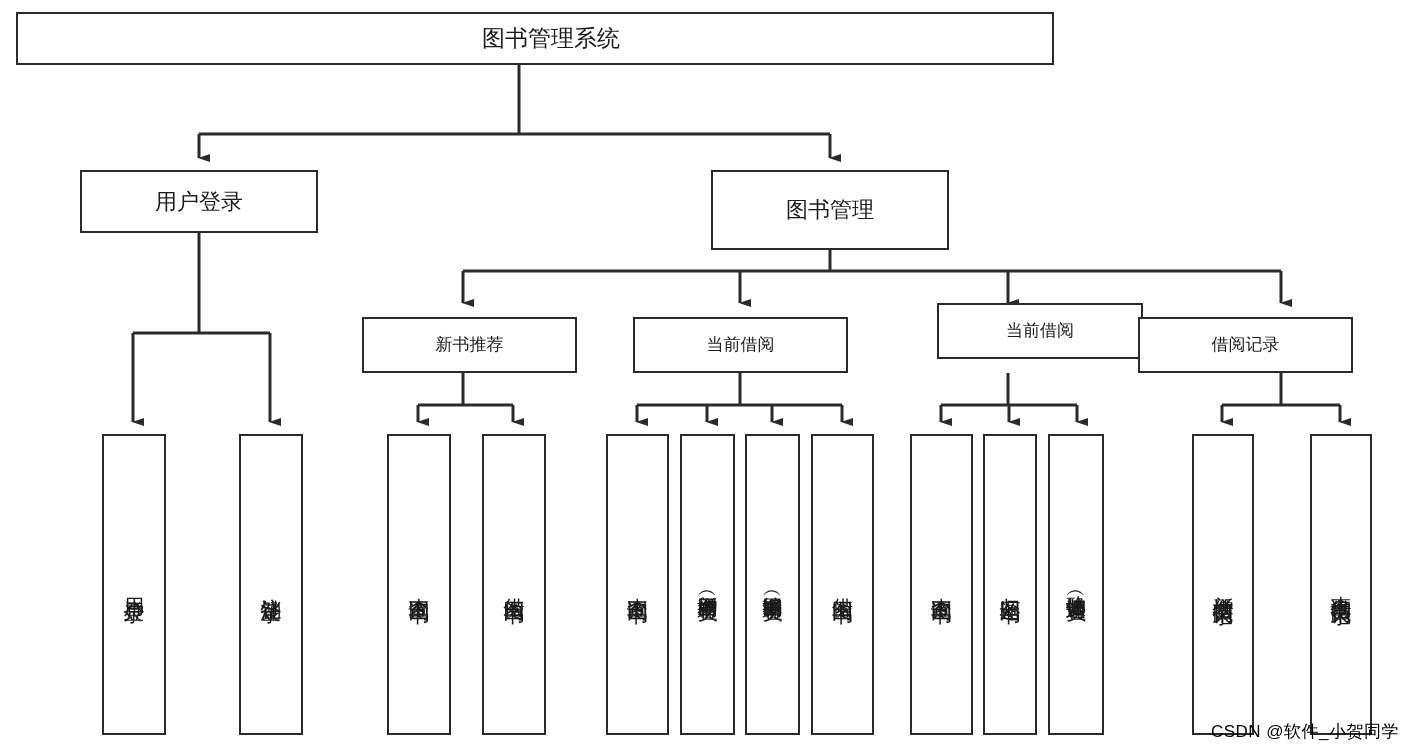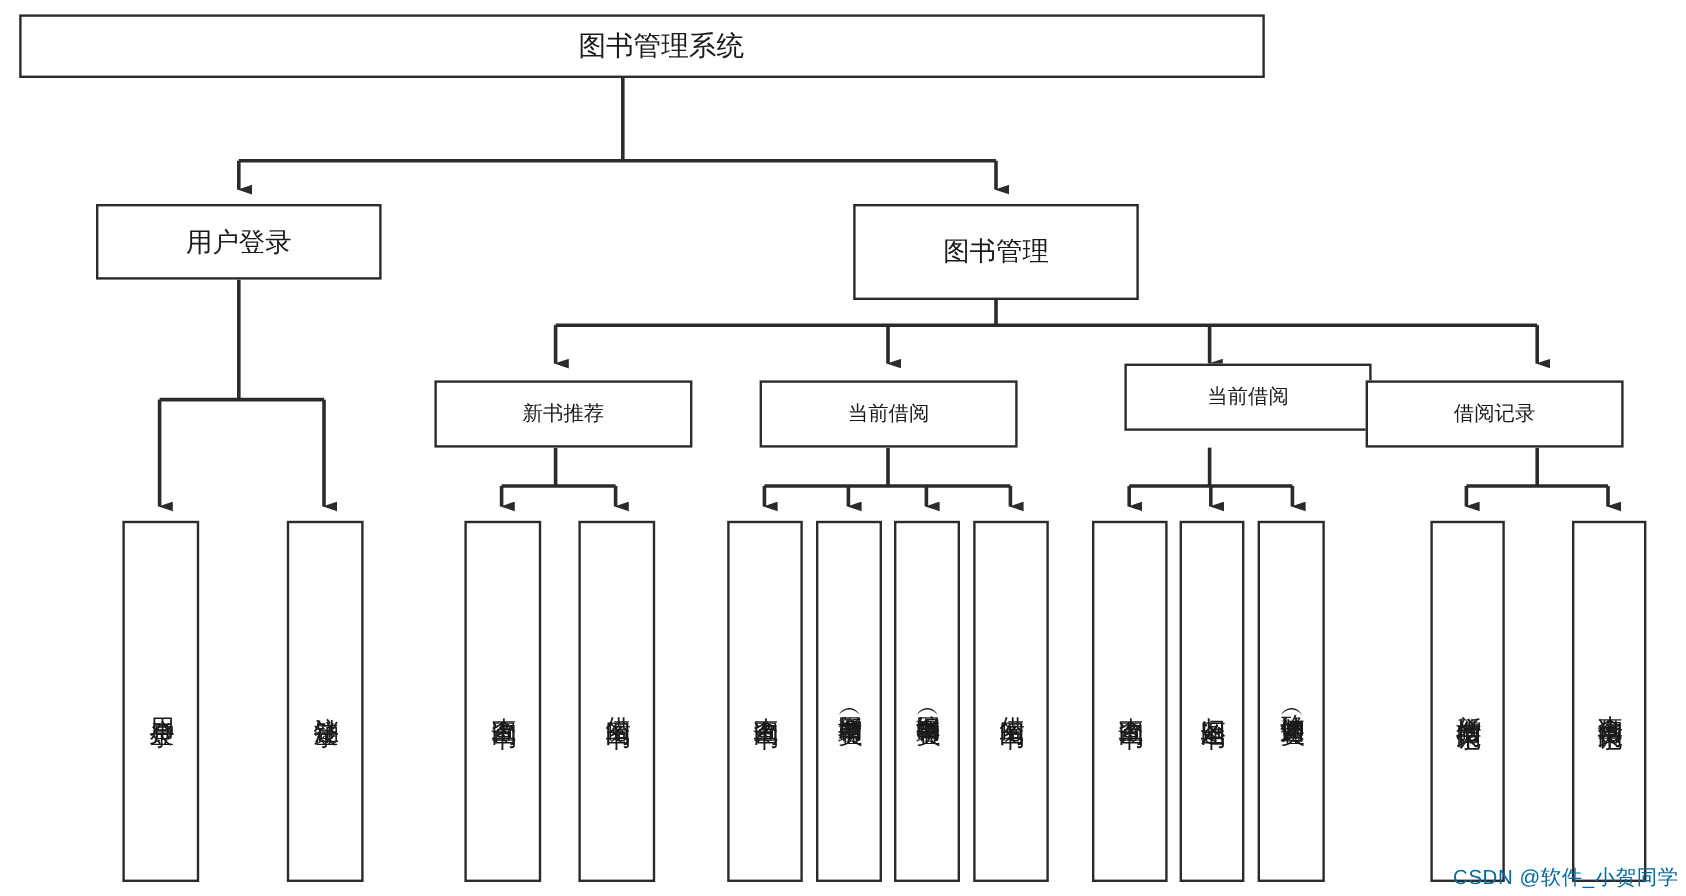--- a/index.html
+++ b/index.html
@@ -9,21 +9,21 @@
   .node{position:absolute;box-sizing:border-box;background:#ffffff;border:2px solid #2b2b2b;
         display:flex;align-items:center;justify-content:center;}
   .node .lbl{color:#1a1a1a;line-height:1.18;text-align:center;white-space:pre-line;}
   .node.root .lbl{font-size:23px;}
   .node.lvl1 .lbl{font-size:22px;}
   .node.lvl2 .lbl{font-size:17px;}
   .node.leaf{align-items:center;justify-content:center;}
   .node.leaf .lbl{font-size:21px;writing-mode:vertical-rl;text-orientation:upright;
                   letter-spacing:2px;line-height:1.05;}
   .node.leaf.tall .lbl{letter-spacing:1px;font-size:20px;}
-  #watermark{position:absolute;right:6px;bottom:4px;font-size:17px;color:#0369a1;
+  #watermark{position:absolute;right:6px;bottom:4px;font-size:17px;color:#000000;
              letter-spacing:.5px;white-space:nowrap;}
 </style>
 </head>
 <body>
 
 <div id="stage">
 
   <svg class="wires" viewBox="0 0 1405 747" xmlns="http://www.w3.org/2000/svg">
     <defs>
       <marker id="ar" markerWidth="10" markerHeight="12" refX="4" refY="11" orient="auto" markerUnits="userSpaceOnUse">

